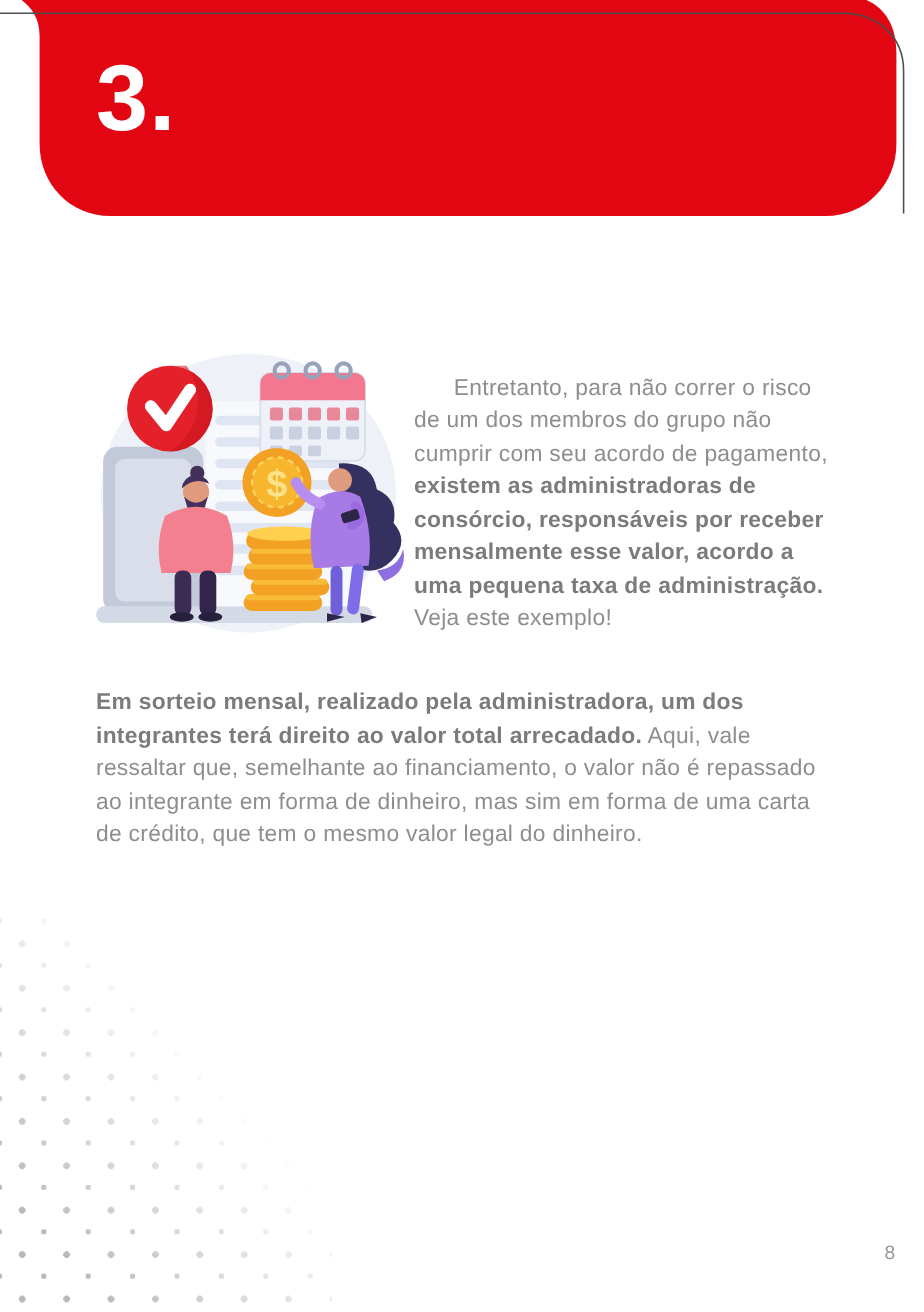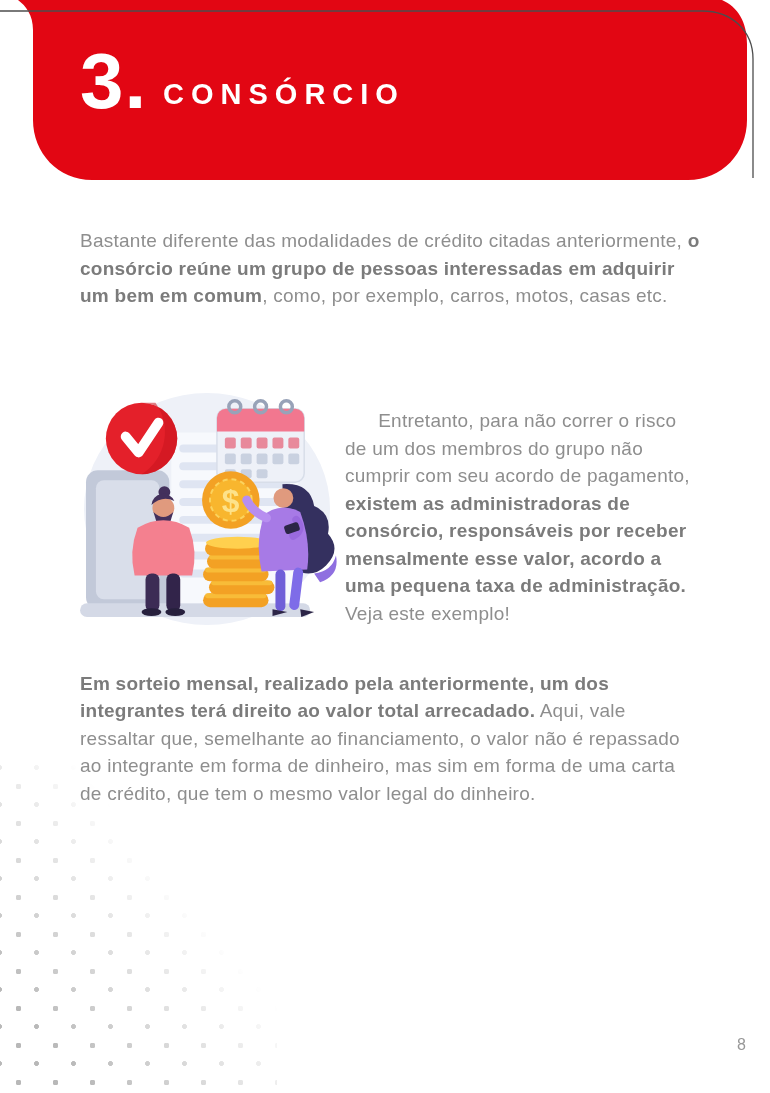--- a/index.html
+++ b/index.html
@@ -61,26 +61,24 @@
 
 <div class="page">
 
   <svg class="banner-svg" viewBox="0 0 770 190" aria-hidden="true">
     <path d="M18,0 C26,6 33,15 33,30 L33,120 C33,153 58,180 92,180 L688,180 C722,180 747,153 747,120 L747,44 C747,22 738,7 722,0 Z" fill="#e20613"></path>
     <path d="M0,11 L702,11 C732,11 753,31 753,59 L753,178" fill="none" stroke="#4d4d4d" stroke-width="1.3"></path>
   </svg>
 
   <div class="header-text">
     <span class="chapter-number">3.</span>
-    <span class="chapter-title">CONSÓRCIO</span>
   </div>
 
   <div class="content">
 
-    <p><span>Bastante diferente das modalidades de crédito citadas anteriormente, </span><b>o consórcio reúne um grupo de pessoas interessadas em adquirir um bem em comum</b><span>, como, por exemplo, carros, motos, casas etc.</span></p>
 
     <p>
       
       <svg class="figure" viewBox="0 0 260 245" aria-hidden="true">
         <ellipse cx="128" cy="127" rx="124" ry="117" fill="#eef1f8"></ellipse>
 
         <g>
           <rect x="6" y="88" width="84" height="140" rx="12" fill="#c2c9d9"></rect>
           <rect x="16" y="98" width="64" height="120" rx="8" fill="#d9deea"></rect>
           <rect x="0" y="222" width="232" height="14" rx="7" fill="#d4d9e6"></rect>
@@ -172,21 +170,21 @@
           <rect x="197" y="188" width="10" height="42" rx="5" fill="#6f5fd8"></rect>
           <rect x="213" y="186" width="10" height="43" rx="5" fill="#7e6ce8" transform="rotate(7 218 207)"></rect>
           <path d="M194,228 l15,3 -15,4 z" fill="#2c2547"></path>
           <path d="M222,228 l14,3 -13,5 z" fill="#2c2547"></path>
         </g>
       </svg>
       <span>Entretanto, para não correr o risco de um dos membros do grupo não cumprir com seu acordo de pagamento, </span><b>existem as administradoras de consórcio, responsáveis por receber mensalmente esse valor, acordo a uma pequena taxa de administração.</b><span> Veja este exemplo!</span>
     </p>
 
 
-    <p><b>Em sorteio mensal, realizado pela anteriormente, um dos integrantes terá direito ao valor total arrecadado.</b><span> Aqui, vale ressaltar que, semelhante ao financiamento, o valor não é repassado ao integrante em forma de dinheiro, mas sim em forma de uma carta de crédito, que tem o mesmo valor legal do dinheiro.</span></p>
+    <p><b>Em sorteio mensal, realizado pela administradora, um dos integrantes terá direito ao valor total arrecadado.</b><span> Aqui, vale ressaltar que, semelhante ao financiamento, o valor não é repassado ao integrante em forma de dinheiro, mas sim em forma de uma carta de crédito, que tem o mesmo valor legal do dinheiro.</span></p>
 
 
   </div>
 
   <div class="dots"></div>
 
   <div class="page-number">8</div>
 
 </div>
 

